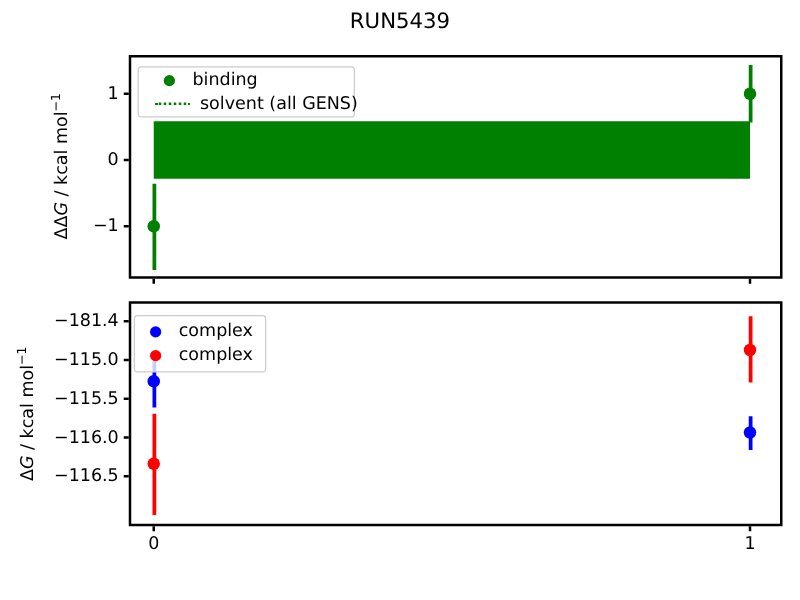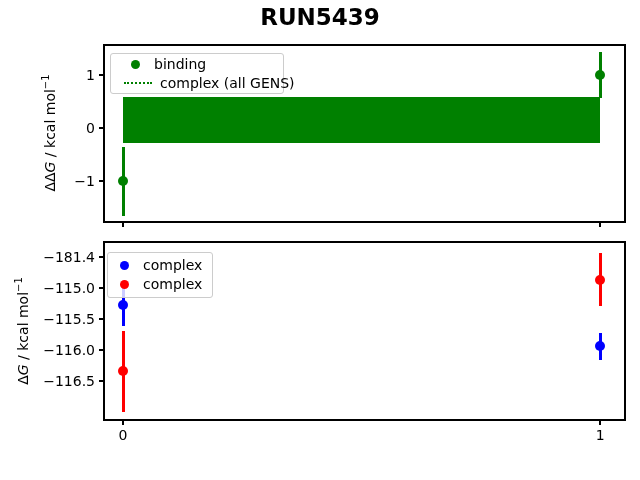--- a/index.html
+++ b/index.html
@@ -3,21 +3,21 @@
 <meta charset="utf-8">
 <style>
   html,body { margin:0; padding:0; background:#fff; }
   #figure {
     position:relative; width:640px; height:480px; background:#ffffff;
     font-family:"DejaVu Sans","Liberation Sans",sans-serif; color:#000;
     overflow:hidden;
   }
   .suptitle {
     position:absolute; left:0; top:6px; width:640px; height:22px;
-    line-height:22px; text-align:center; font-size:23px; font-weight:bold;
+    line-height:22px; text-align:center; font-size:17px; font-weight:normal;
   }
   .axes { position:absolute; border:2px solid #000; box-sizing:border-box; background:transparent; }
   .tick-mark { position:absolute; background:#000; }
   .ytick-label {
     position:absolute; left:25px; width:70px; text-align:right;
     font-size:14px; height:18px; line-height:18px;
   }
   .xtick-label {
     position:absolute; width:40px; text-align:center;
     font-size:14px; height:18px; line-height:18px; top:426px;
@@ -70,21 +70,21 @@
     <div class="lrow">
       <span class="lmark">
           <span class="ldot" id="lm-binding" style="background: rgb(0, 128, 0);"></span>
         </span>
       <span class="ltext">binding</span>
     </div>
     <div class="lrow">
       <span class="lmark" style="width:30px;min-width:30px;">
           <span class="ldotline" id="lm-allgens" style="border-top-color: rgb(0, 128, 0);"></span>
         </span>
-      <span class="ltext">complex (all GENS)</span>
+      <span class="ltext">solvent (all GENS)</span>
     </div>
   </div>
 
   <div class="legend" id="legend-bottom">
     <div class="lrow">
       <span class="lmark">
           <span class="ldot" id="lm-solvent" style="background: rgb(0, 0, 255);"></span>
         </span>
       <span class="ltext">complex</span>
     </div>

